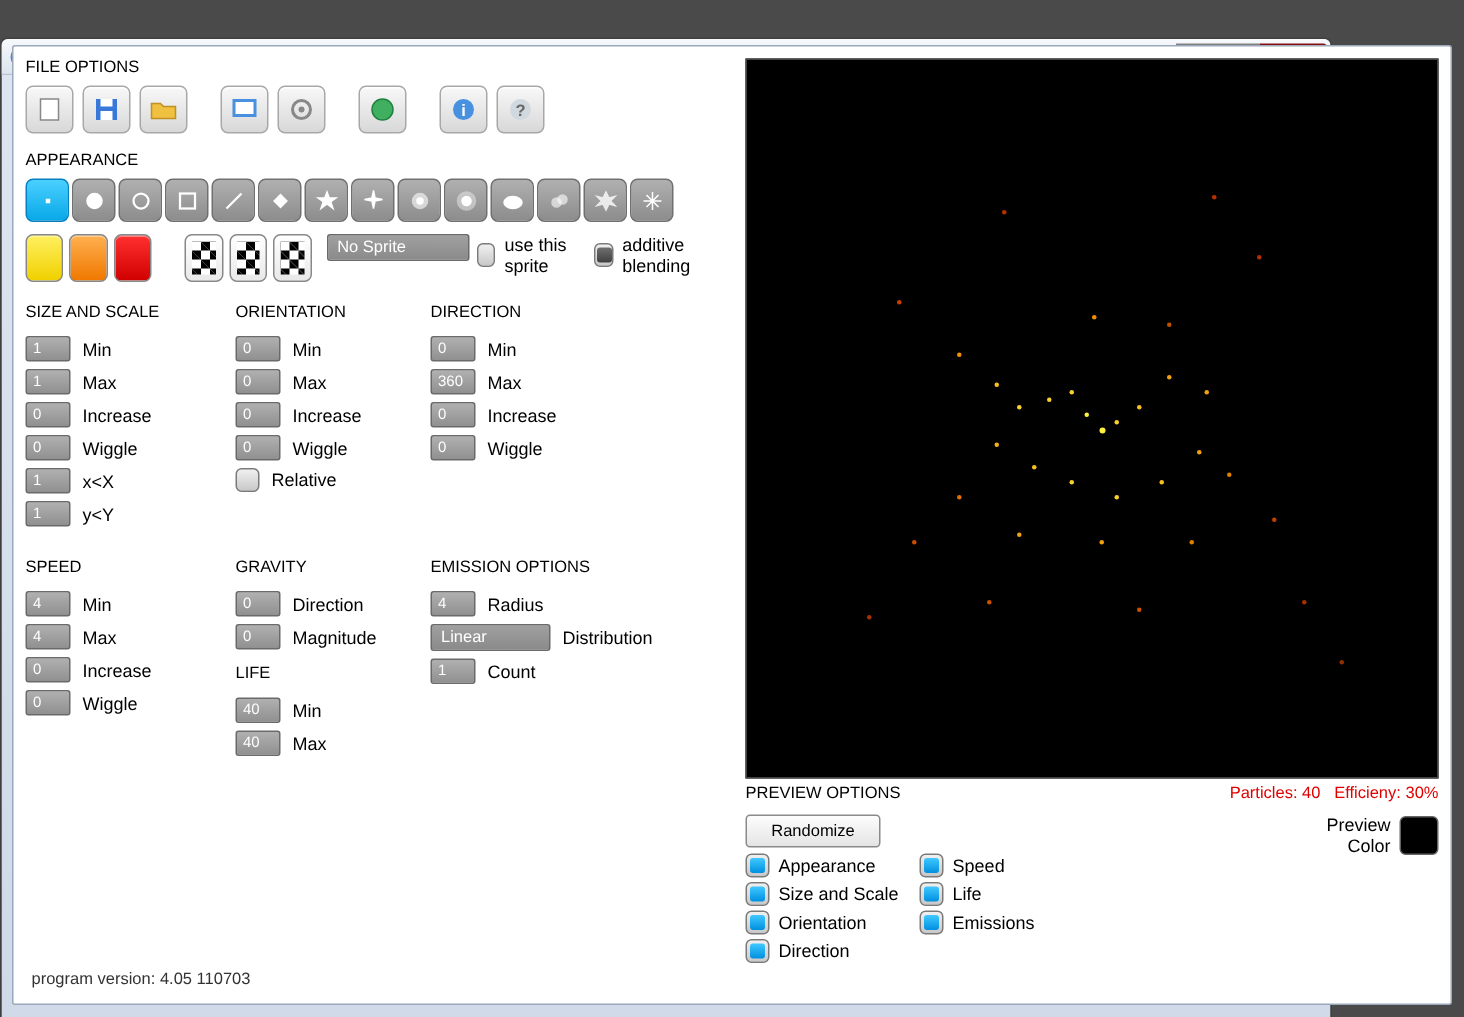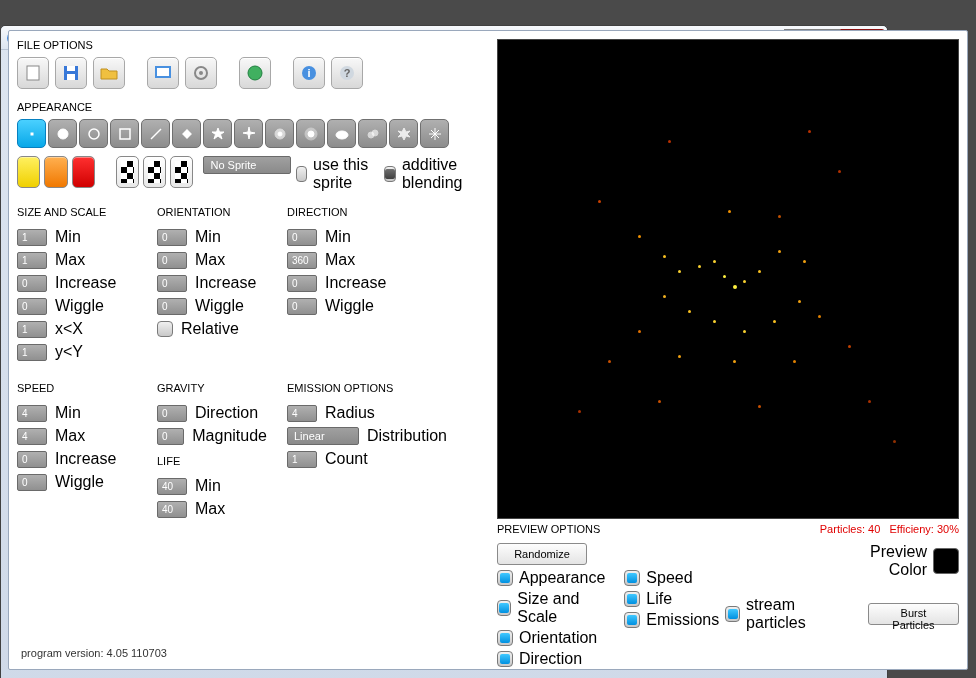--- a/index.html
+++ b/index.html
@@ -33,32 +33,32 @@
 .chk-row { display:flex; align-items:center; gap:6px; }
 .chk { width:16px; height:16px; border-radius:4px; border:1px solid #7a7a7a; background:linear-gradient(#f0f0f0,#c8c8c8); display:flex; align-items:center; justify-content:center; cursor:pointer; }
 .chk.on::after { content:""; width:10px; height:10px; background:linear-gradient(#40c8ff,#0090e0); border-radius:2px; }
 .chk.darkfill::after { content:""; width:10px; height:10px; background:linear-gradient(#707070,#404040); border-radius:2px; }
 .param-cols { display:flex; gap:20px; margin-bottom:16px; }
 .param-col { width:120px; }
 .param-col.sm{width:110px;}
 .param-col h4 { font-size:11px; font-weight:400; margin-bottom:10px; }
 .param-item { display:flex; align-items:center; gap:8px; margin-bottom:5px; }
 .numbox { width:30px; height:17px; background:linear-gradient(#b0b0b0,#909090); color:#fff; border:1px solid #6a6a6a; display:flex; align-items:center; justify-content:flex-start; padding-left:4px; border-radius:2px; font-size:10px; cursor:text;}
-.param-lbl { font-size:16px; color:#000; }
+.param-lbl { font-size:12px; color:#000; }
 .preview { width:100%; height:480px; background:#000; border:1px solid #444; position:relative; }
 .particle{position:absolute;width:3px;height:3px;border-radius:50%;}
 .prev-status { display:flex; justify-content:space-between; margin-top:4px; }
 .status-right { color:#e00000; font-size:11px; }
 .prev-ctrls { margin-top:8px; }
 .btn { background:linear-gradient(#fdfdfd,#e4e4e4); border:1px solid #8a8a8a; border-radius:3px; padding:3px 12px; font-size:11px; cursor:pointer; height:22px;}
 .prev-grid { display:flex; margin-top:6px; gap:6px; }
 .prev-left{ display:flex; flex-direction:column; gap:4px; }
 .prev-checks { display:flex; gap:14px; }
 .prev-checks-col { display:flex; flex-direction:column; gap:3px; }
-.prev-right { margin-left:auto; display:flex; flex-direction:column; align-items:flex-end; gap:17px; }
+.prev-right { margin-left:auto; display:flex; flex-direction:column; align-items:flex-end; gap:5px; }
 .prev-right-row { display:flex; align-items:center; gap:6px; }
 .colorbox { width:26px; height:26px; background:#000; border:1px solid #666; border-radius:4px; cursor:pointer; }
 .bgfield { width:140px; }
 .statusbar { position:absolute; left:4px; bottom:2px; font-size:11px; color:#333; }
 </style>
 </head>
 <body>
 
 <div class="window">
   <div class="titlebar">
@@ -440,20 +440,19 @@
                   </div>
               </div>
             </div>
           </div>
           <div class="prev-right">
             <div class="prev-right-row">
                 <span class="param-lbl" style="text-align:right;white-space:pre">Preview
 Color</span>
                 <div class="colorbox"></div>
               </div>
-            <div class="prev-right-row"><div class="chk on"></div><span class="param-lbl">stream particles</span>&nbsp;&nbsp;<button class="btn">Burst Particles</button></div>
           </div>
         </div>
       </div>
     </div>
 
   </div>
 </div>
 
 </body></html>

